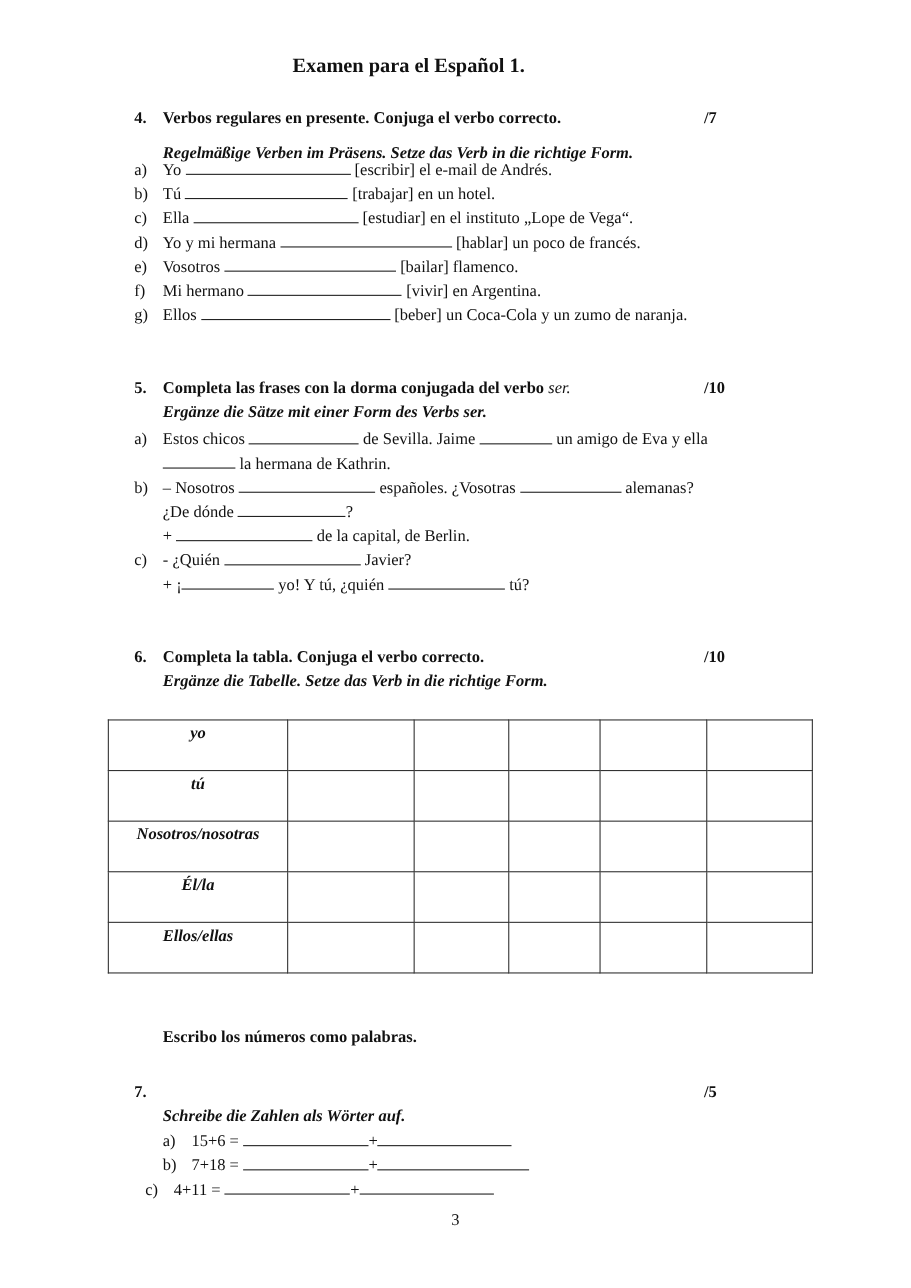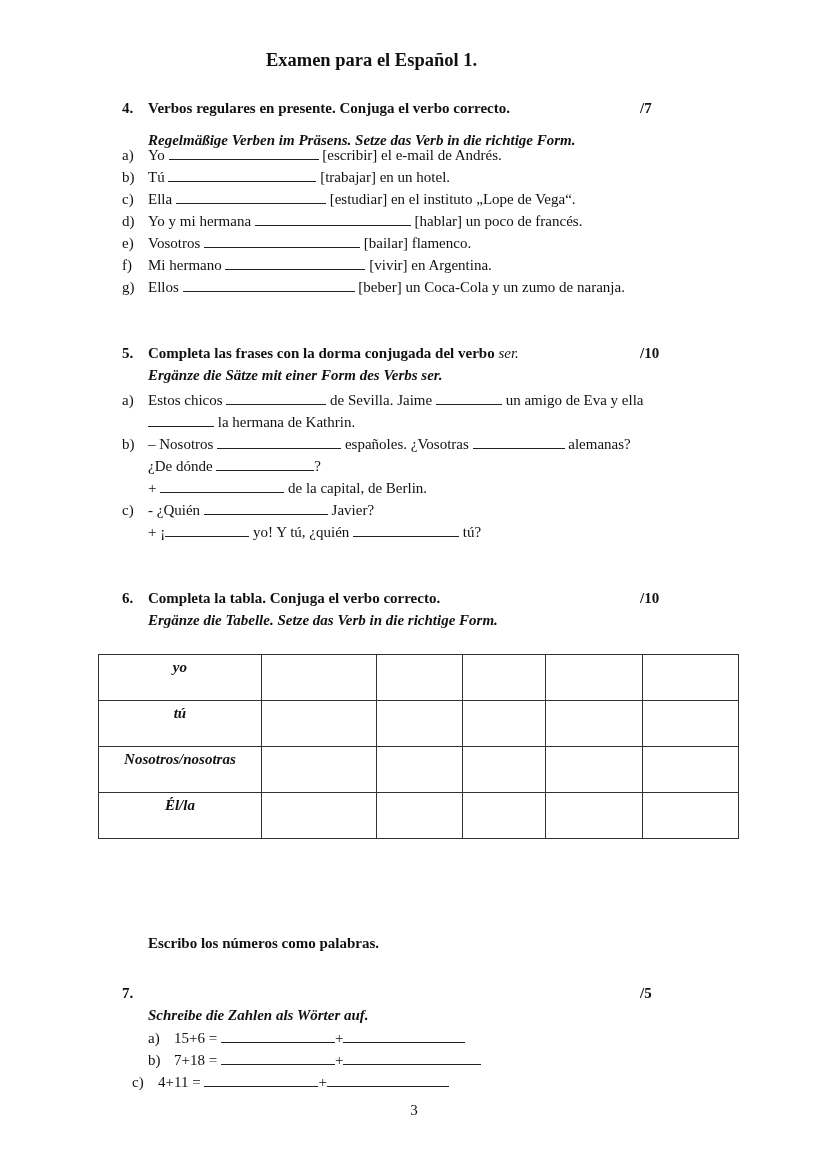--- a/index.html
+++ b/index.html
@@ -164,20 +164,28 @@
           <td></td>
     </tr>
     <tr>
       <td class="label">Él/la</td>
       <td></td>
           <td></td>
           <td></td>
           <td></td>
           <td></td>
     </tr>
+    <tr>
+      <td class="label">Ellos/ellas</td>
+      <td></td>
+          <td></td>
+          <td></td>
+          <td></td>
+          <td></td>
+    </tr>
   </tbody>
     </table>
 </div>
 
 <div>
   <span class="abs q-num" style="left:122px; top:985px;">7.</span>
   <span class="abs bold" style="left:148px; top:935px;">Escribo los números como palabras.</span>
   <span class="abs pts" style="left:640px; top:985px;">/5</span>
   <span class="abs bi" style="left:148px; top:1007px;">Schreibe die Zahlen als Wörter auf.</span>
 

